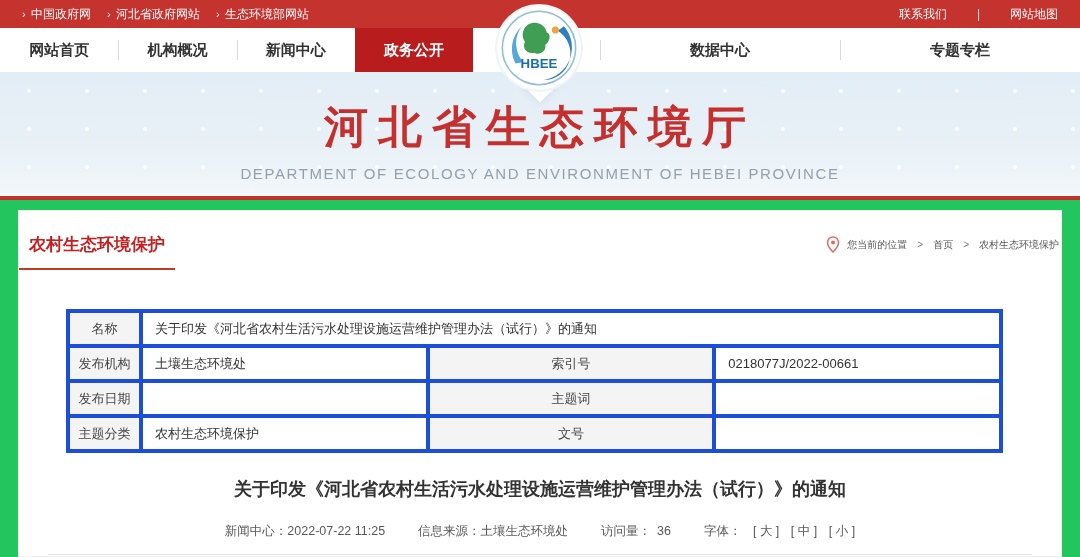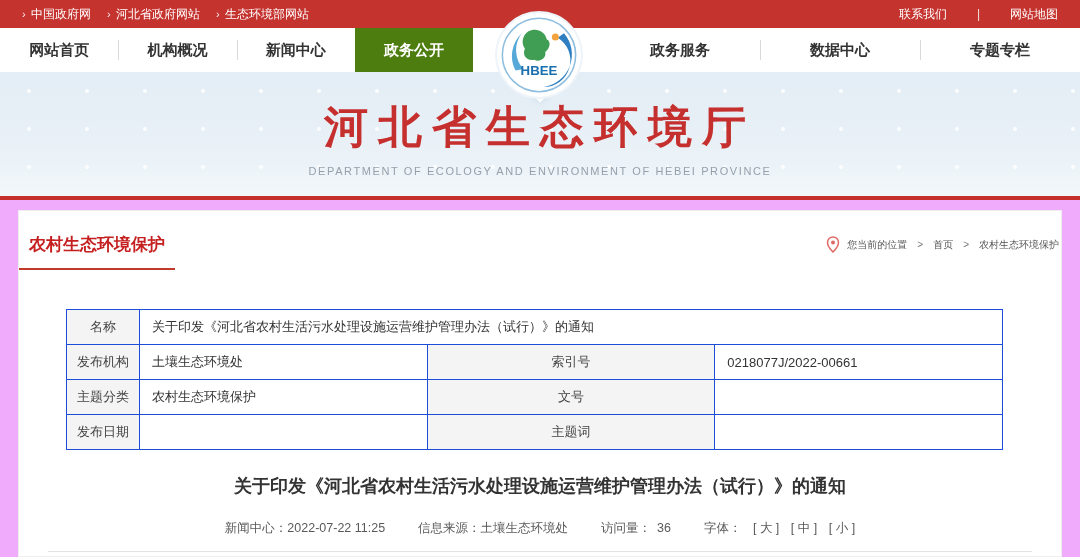--- a/index.html
+++ b/index.html
@@ -16,60 +16,60 @@
 
   
   .nav { height:44px; background:#fff; display:flex; align-items:stretch; position:relative; z-index:2; }
   .nav-group-left { display:flex; width:473px; }
   .nav-spacer { width:127px; }
   .nav-group-right { display:flex; flex:1; }
   .nav-item { flex:1; display:flex; align-items:center; justify-content:center;
               font-size:15px; font-weight:bold; color:#333; cursor:pointer; position:relative; }
   .nav-item.sep::before { content:""; position:absolute; left:0; top:12px; bottom:12px;
               width:1px; background:#d9d9d9; }
-  .nav-item.active { background:#4d7c0f; color:#fff; }
+  .nav-item.active { background:#b91c1c; color:#fff; }
 
   
-  .logo { position:absolute; left:497px; top:13px; width:84px; height:84px; z-index:5;
+  .logo { position:absolute; left:497px; top:6px; width:84px; height:84px; z-index:5;
           background:#fff; border-radius:50%; box-shadow:0 0 0 2px #eef4f9; display:flex;
           align-items:center; justify-content:center; }
   .logo svg { width:78px; height:78px; }
 
   
   .banner { height:124px; position:relative;
     background:linear-gradient(180deg,#e3edf5 0%,#e9f1f7 60%,#f2f7fa 100%); text-align:center; }
   .banner::before { content:""; position:absolute; inset:0;
     background-image:radial-gradient(circle, rgba(255,255,255,.95) 1.6px, rgba(255,255,255,0) 2.4px);
     background-size:58px 38px; opacity:.8; }
   .banner-diamond { position:absolute; left:524px; top:-8px; width:32px; height:32px;
     background:#fdfefe; transform:rotate(45deg); box-shadow:0 0 6px rgba(180,200,215,.6); }
   .banner-title { position:relative; padding-top:26px; font-family:"DejaVu Serif", serif;
     font-weight:bold; font-size:44px; color:#c5302e; letter-spacing:10px; }
-  .banner-sub { position:relative; margin-top:8px; font-size:11px; color:#95a0ab; letter-spacing:1.6px; }
+  .banner-sub { position:relative; margin-top:8px; font-size:15px; color:#95a0ab; letter-spacing:1.6px; }
   .red-line { height:4px; background:#c5302b; }
 
   
-  .page-body { position:absolute; top:200px; left:0; right:0; bottom:0; background:#f0abfc;padding-left:38px; }
+  .page-body { position:absolute; top:200px; left:0; right:0; bottom:0; background:#22c55e;padding-left:38px; }
   .card { position:absolute; left:18px; right:18px; top:10px; bottom:0; background:#fff;
           border:1px solid #efefef; }
 
   
   .crumb-row { position:relative; height:68px; }
   .section-title { position:absolute; left:10px; top:22px; font-size:17px; font-weight:bold; color:#c51f1f; }
   .section-underline { position:absolute; left:0; top:57px; width:156px; height:2px; background:#c0392b; }
   .location { position:absolute; right:2px; top:25px; display:flex; align-items:center;
               font-size:10px; color:#555; gap:7px; }
   .location .pin { width:14px; height:17px; }
   .loc-sep { color:#777; margin:0 3px; }
   .location a { color:#555; text-decoration:none; cursor:pointer; }
 
   
   .info-table { width:937px; margin:30px 0 0 47px; border-collapse:collapse; table-layout:fixed;
                 font-size:13px; color:#333; }
-  .info-table td { border:1px solid #1d4ed8; height:35px; padding:0 12px; background:#fff; }
+  .info-table td { border:4px solid #1d4ed8; height:35px; padding:0 12px; background:#fff; }
   .info-table td.lbl { background:#f4f4f4; text-align:center; color:#444; padding:0 4px; }
   .col1 { width:73px; } .col2 { width:293px; } .col3 { width:68px; }
 
   
   .article-title { margin-top:24px; text-align:center; font-size:18px; font-weight:bold; color:#333; }
   .article-meta { margin-top:22px; text-align:center; font-size:12.5px; color:#595959; }
   .article-meta .gap { display:inline-block; width:26px; }
   .meta-num { margin-left:6px; }
   .font-btn { cursor:pointer; color:#595959; margin-left:8px; }
   .content-divider { margin:14px 29px 0 29px; border-top:1px solid #e3e3e3; }
@@ -92,21 +92,20 @@
 
 <div class="nav">
   <div class="nav-group-left">
     <div class="nav-item">网站首页</div>
     <div class="nav-item sep">机构概况</div>
     <div class="nav-item sep">新闻中心</div>
     <div class="nav-item active">政务公开</div>
   </div>
   <div class="nav-spacer"></div>
   <div class="nav-group-right">
-    <div class="nav-item">政务服务</div>
     <div class="nav-item sep">数据中心</div>
     <div class="nav-item sep">专题专栏</div>
   </div>
 </div>
 
 <div class="logo">
   <svg viewBox="0 0 100 100">
     <circle cx="50" cy="50" r="47" fill="#ffffff" stroke="#8fbedf" stroke-width="2"></circle>
     <path d="M82 22 A42 42 0 0 1 56 91 A34 34 0 0 0 74 28 Z" fill="#2d7fc1"></path>
     <path d="M20 70 A40 40 0 0 1 28 22 A36 36 0 0 0 30 68 Z" fill="#56a8d8"></path>
@@ -148,29 +147,29 @@
         <td class="lbl col1">名称</td>
         <td colspan="3">关于印发《河北省农村生活污水处理设施运营维护管理办法（试行）》的通知</td>
       </tr>
       <tr>
         <td class="lbl col1">发布机构</td>
         <td class="col2">土壤生态环境处</td>
         <td class="lbl col3">索引号</td>
         <td>0218077J/2022-00661</td>
       </tr>
       <tr>
+        <td class="lbl col1">发布日期</td>
+        <td class="col2"></td>
+        <td class="lbl col3">主题词</td>
+        <td></td>
+      </tr>
+      <tr>
         <td class="lbl col1">主题分类</td>
         <td class="col2">农村生态环境保护</td>
         <td class="lbl col3">文号</td>
-        <td></td>
-      </tr>
-      <tr>
-        <td class="lbl col1">发布日期</td>
-        <td class="col2"></td>
-        <td class="lbl col3">主题词</td>
         <td></td>
       </tr>
     </tbody>
       </table>
 
     <div class="article-title">关于印发《河北省农村生活污水处理设施运营维护管理办法（试行）》的通知</div>
 
     <div class="article-meta">
       <span>新闻中心：</span><span>2022-07-22 11:25</span>
       <span class="gap"></span>

